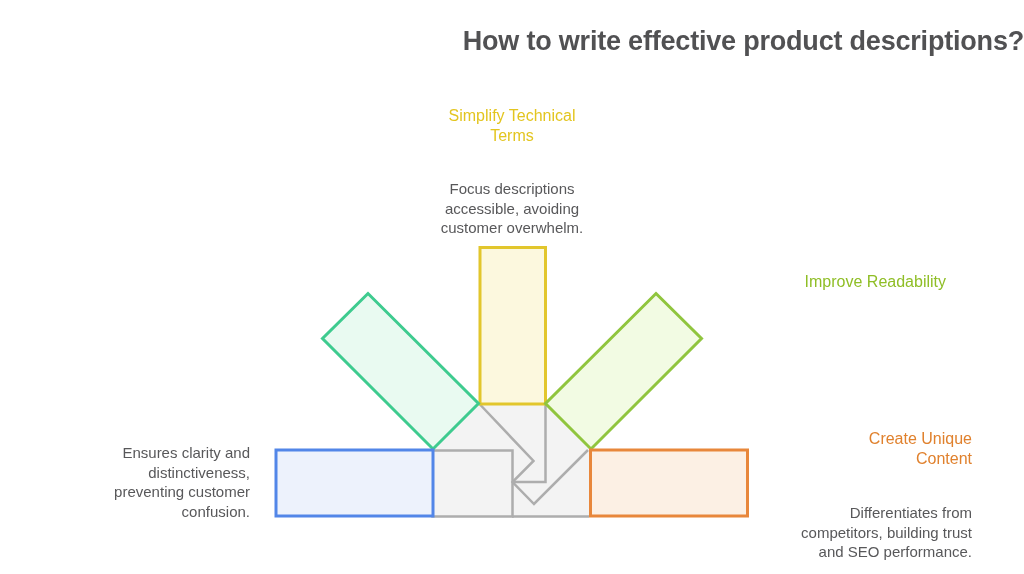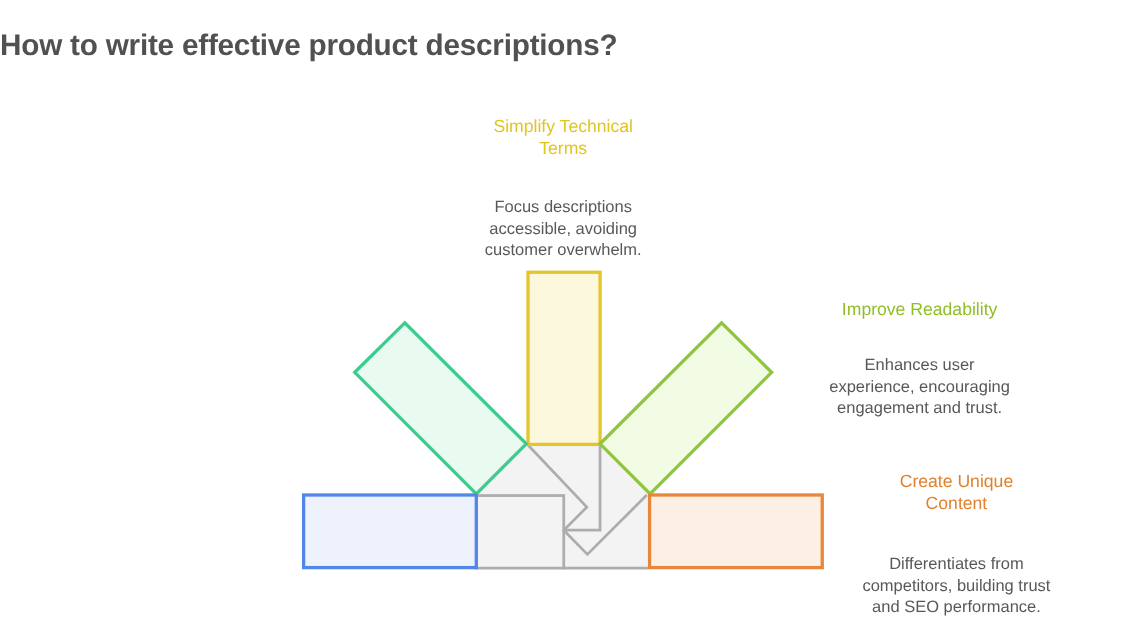--- a/index.html
+++ b/index.html
@@ -1,26 +1,26 @@
 <!DOCTYPE html>
 <html><head>
 <meta charset="utf-8">
 <style>
   html,body{margin:0;padding:0;background:#ffffff;}
   body{width:1024px;height:574px;position:relative;overflow:hidden;
        font-family:"Liberation Sans","DejaVu Sans",sans-serif;}
   .stage{position:absolute;inset:0;width:1024px;height:574px;}
-  .title{position:absolute;left:0;top:26px;width:1024px;text-align:left;
+  .title{position:absolute;left:0;top:26px;width:1024px;text-align:right;
          font-size:27px;font-weight:bold;letter-spacing:-0.2px;}
   .block{position:absolute;white-space:pre-line;}
   .block .heading{font-size:16px;line-height:1.25;display:block;}
   .block .desc{font-size:15px;line-height:1.3;display:block;}
   .align-c{text-align:center;}
   .align-r{text-align:right;}
-  .align-l{text-align:center;}
+  .align-l{text-align:right;margin-left:10px;}
   #blk-simplify{left:387px;top:88px;width:250px;}
   #blk-simplify .desc{margin-top:15px;}
   #blk-benefits{left:92px;top:254px;width:195px;}
   #blk-benefits .desc{margin-top:12px;}
   #blk-readability{left:736px;top:254px;width:200px;}
   #blk-readability .desc{margin-top:12px;}
   #blk-vague{left:55px;top:418px;width:195px;}
   #blk-vague .desc{margin-top:7px;}
   #blk-unique{left:777px;top:411px;width:185px;}
   #blk-unique .desc{margin-top:16px;}
@@ -57,26 +57,27 @@
     <span class="heading" style="color: rgb(227, 197, 31);">Simplify Technical
 Terms</span>
     <span class="desc" style="color: rgb(88, 88, 90);">Focus descriptions
 accessible, avoiding
 customer overwhelm.</span>
   </div>
 
 
   <div class="block align-l" id="blk-readability">
     <span class="heading" style="color: rgb(143, 190, 38);">Improve Readability</span>
-    <span class="desc" style="color: rgb(88, 88, 90);">Enhances user
-experience, encouraging
-engagement and trust.</span>
   </div>
 
   <div class="block align-r" id="blk-vague">
+    <span class="desc" style="color: rgb(88, 88, 90);">Ensures clarity and
+distinctiveness,
+preventing customer
+confusion.</span>
   </div>
 
   <div class="block align-l" id="blk-unique">
     <span class="heading" style="color: rgb(224, 129, 45);">Create Unique
 Content</span>
     <span class="desc" style="color: rgb(88, 88, 90);">Differentiates from
 competitors, building trust
 and SEO performance.</span>
   </div>
 

